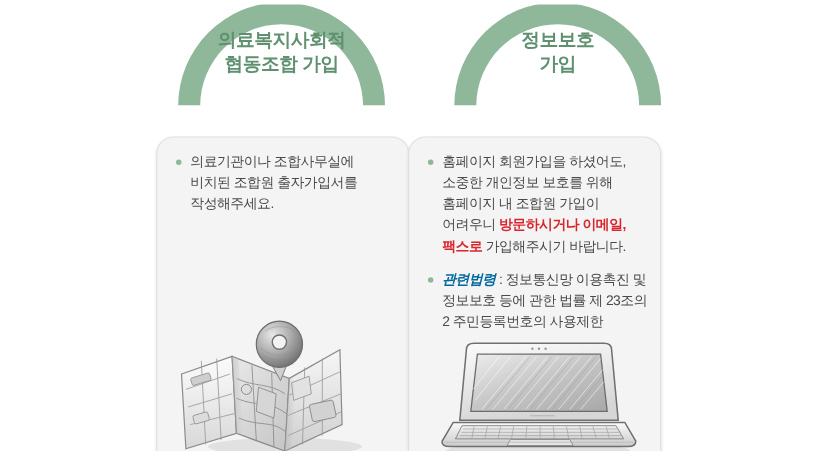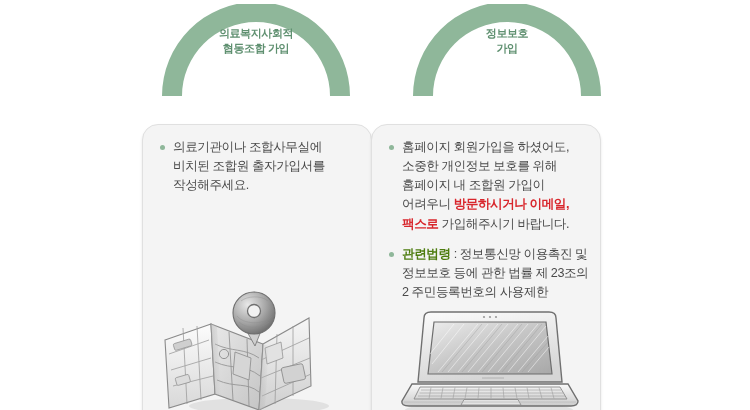--- a/index.html
+++ b/index.html
@@ -47,21 +47,21 @@
 
   .arch svg { display: block; }
 
   .arch-title {
     position: absolute;
     left: 0;
     top: 22px;
     width: 210px;
     text-align: center;
     color: #5f9070;
-    font-size: 11px;
+    font-size: 17px;
     font-weight: bold;
     line-height: 1.32;
     letter-spacing: -0.4px;
     white-space: pre-line;
   }
 
   
   .bullets {
     position: absolute;
     left: 14px;
@@ -82,21 +82,21 @@
   .dot {
     position: absolute;
     left: 3px;
     top: 7px;
     width: 5px;
     height: 5px;
     border-radius: 50%;
     background: #8fb79a;
   }
   .hl-red   { color: #d8262c; font-weight: bold; }
-  .hl-redk  { color: #4d7c0f; font-weight: bold; }
+  .hl-redk  { color: #0369a1; font-weight: bold; font-style: italic; }
 
   
   .illus {
     position: absolute;
     pointer-events: none;
   }
   .illus-map    { left: 16px; bottom: 6px;  width: 200px; height: 140px; }
   .illus-laptop { left: 14px; bottom: 4px;  width: 205px; height: 118px; }
   .illus svg { display: block; width: 100%; height: 100%; }
 </style>

